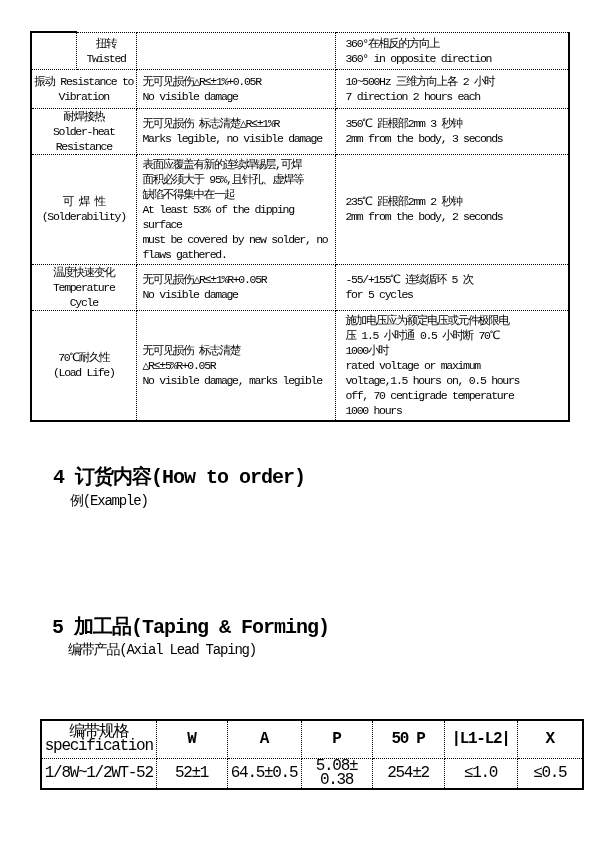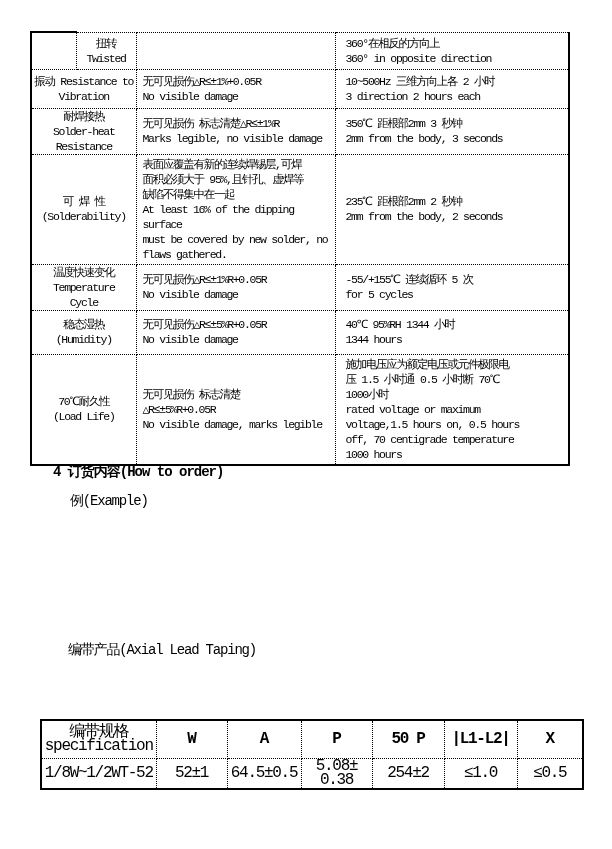--- a/index.html
+++ b/index.html
@@ -39,21 +39,21 @@
   table.spec td.cond { padding: 2px 19px 2px 10px; }
   table.spec tr.r0 td.suba { border-top: 2px solid #000; }
   table.spec tr.r0 td { border-top-style: dotted; }
   table.spec td:first-child { border-left: 2px solid #000; }
   table.spec td:last-child { border-right: 2px solid #000; }
   table.spec tr:last-child td { border-bottom: 2px solid #000; }
 
   
   .sec-heading {
     position: absolute;
-    font-size: 14px;
+    font-size: 20px;
     font-weight: bold;
     letter-spacing: -1px;
     white-space: nowrap;
   }
   .sub-line {
     position: absolute;
     font-size: 14px;
     letter-spacing: -1.2px;
     white-space: nowrap;
   }
@@ -133,59 +133,51 @@
       <td class="mid"></td>
       <td class="cond">360°在相反的方向上
 360° in opposite direction</td>
     </tr>
     <tr style="height:39px">
       <td class="lbl" colspan="2">振动 Resistance to
 Vibration</td>
       <td class="mid">无可见损伤△R≤±1%+0.05R
 No visible damage</td>
       <td class="cond">10~500Hz 三维方向上各 2 小时
-3 direction 2 hours each</td>
+7 direction 2 hours each</td>
     </tr>
     <tr style="height:44px">
       <td class="lbl" colspan="2">耐焊接热
 Solder-heat
 Resistance</td>
       <td class="mid">无可见损伤 标志清楚△R≤±1%R
 Marks legible, no visible damage</td>
       <td class="cond">350℃  距根部2mm  3 秒钟
 2mm from the body, 3 seconds</td>
     </tr>
     <tr style="height:94px">
       <td class="lbl" colspan="2">可 焊 性
 (Solderability)</td>
       <td class="mid">表面应覆盖有新的连续焊锡层,可焊
 面积必须大于 95%,且针孔、虚焊等
 缺陷不得集中在一起
-At least 16% of the dipping surface
+At least 53% of the dipping surface
 must be covered by new solder, no
 flaws gathered.</td>
       <td class="cond">235℃  距根部2mm  2 秒钟
 2mm from the body, 2 seconds</td>
     </tr>
     <tr style="height:42px">
       <td class="lbl" colspan="2">温度快速变化
 Temperature
 Cycle</td>
       <td class="mid">无可见损伤△R≤±1%R+0.05R
 No visible damage</td>
       <td class="cond">-55/+155℃  连续循环 5 次
 for 5 cycles</td>
-    </tr>
-    <tr style="height:44px">
-      <td class="lbl" colspan="2">稳态湿热
-(Humidity)</td>
-      <td class="mid">无可见损伤△R≤±5%R+0.05R
-No visible damage</td>
-      <td class="cond">40℃  95%RH  1344 小时
-1344 hours</td>
     </tr>
     <tr style="height:109px">
       <td class="lbl" colspan="2">70℃耐久性
 (Load Life)</td>
       <td class="mid">无可见损伤  标志清楚
 △R≤±5%R+0.05R
 No visible damage, marks legible</td>
       <td class="cond">施加电压应为额定电压或元件极限电
 压 1.5 小时通  0.5 小时断 70℃
 1000小时
@@ -196,20 +188,21 @@
     </tr>
   </tbody>
     </table>
 
   <div class="sec-heading" style="left:53px; top:463px;">4 订货内容(How to order)</div>
 
   <div class="sub-line" style="left:70px; top:492px;">例(Example)</div>
 
 
 
+  <div class="sec-heading" style="left:52px; top:613px;">5 加工品(Taping &amp; Forming)</div>
 
   <div class="sub-line" style="left:68px; top:641px;">编带产品(Axial Lead Taping)</div>
 
   <table class="taping">
     <colgroup>
       <col style="width:115px">
         <col style="width:71px">
         <col style="width:74px">
         <col style="width:71px">
         <col style="width:72px">

